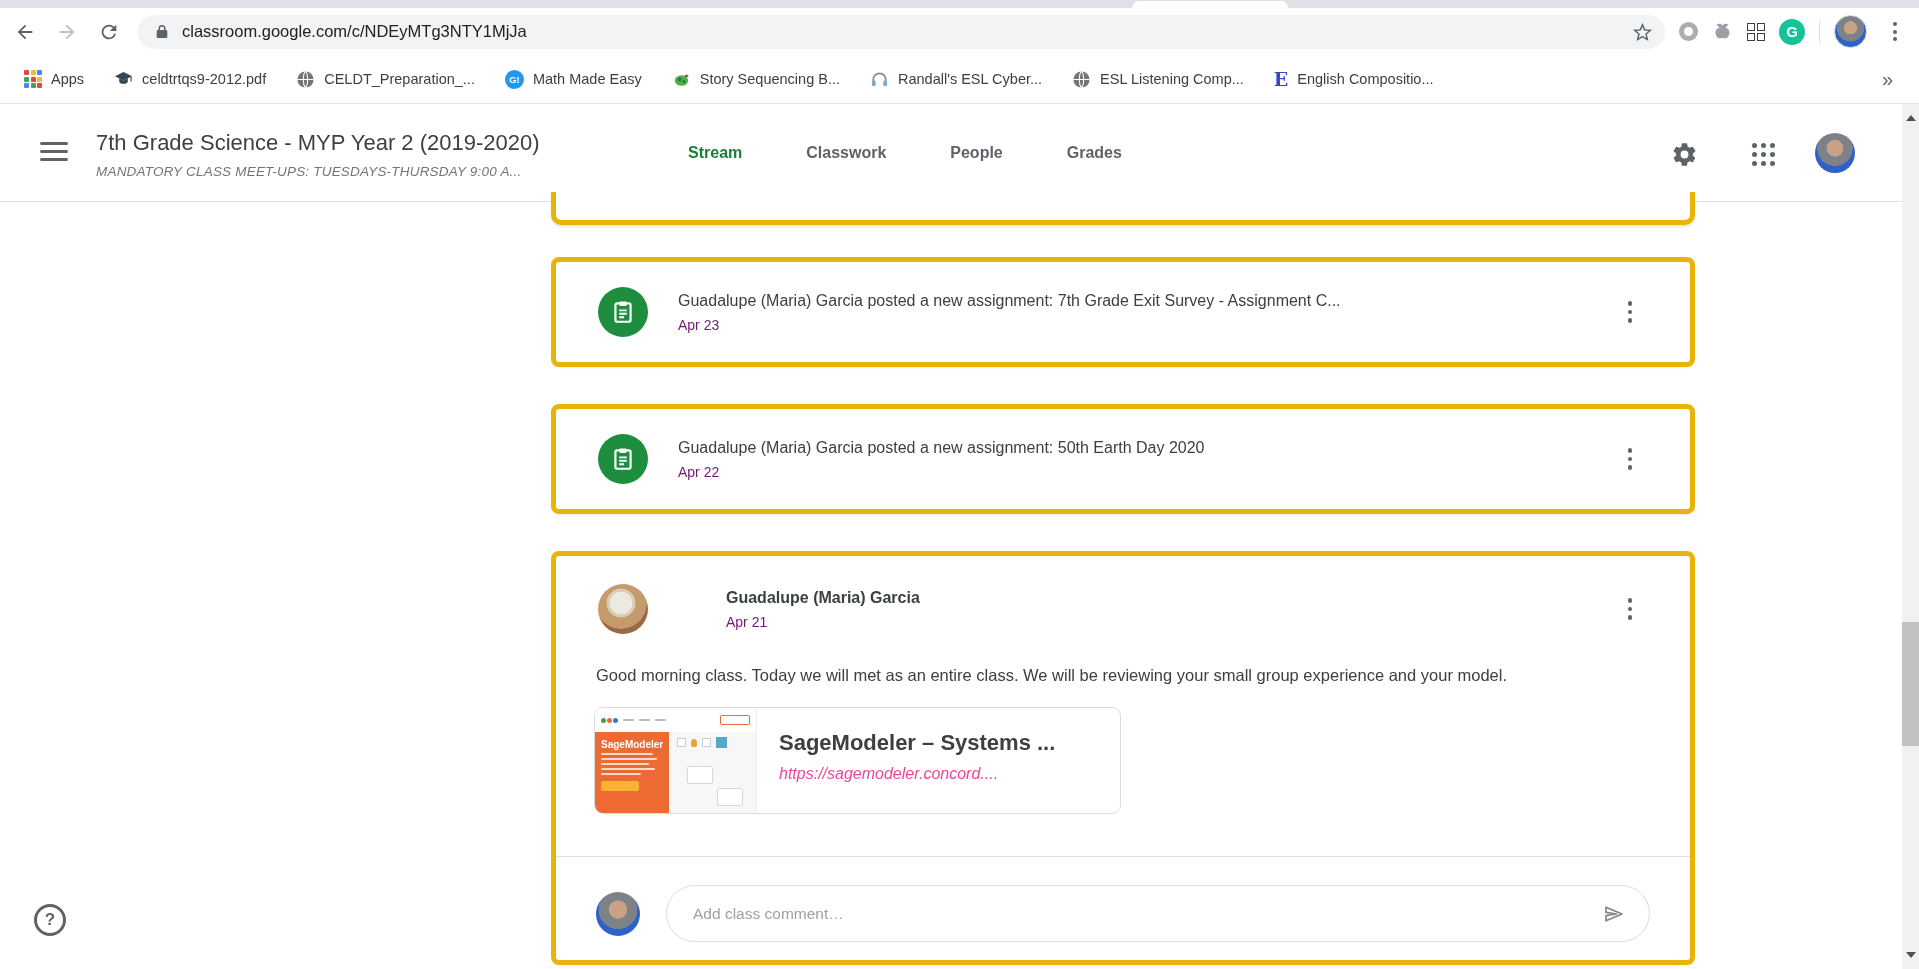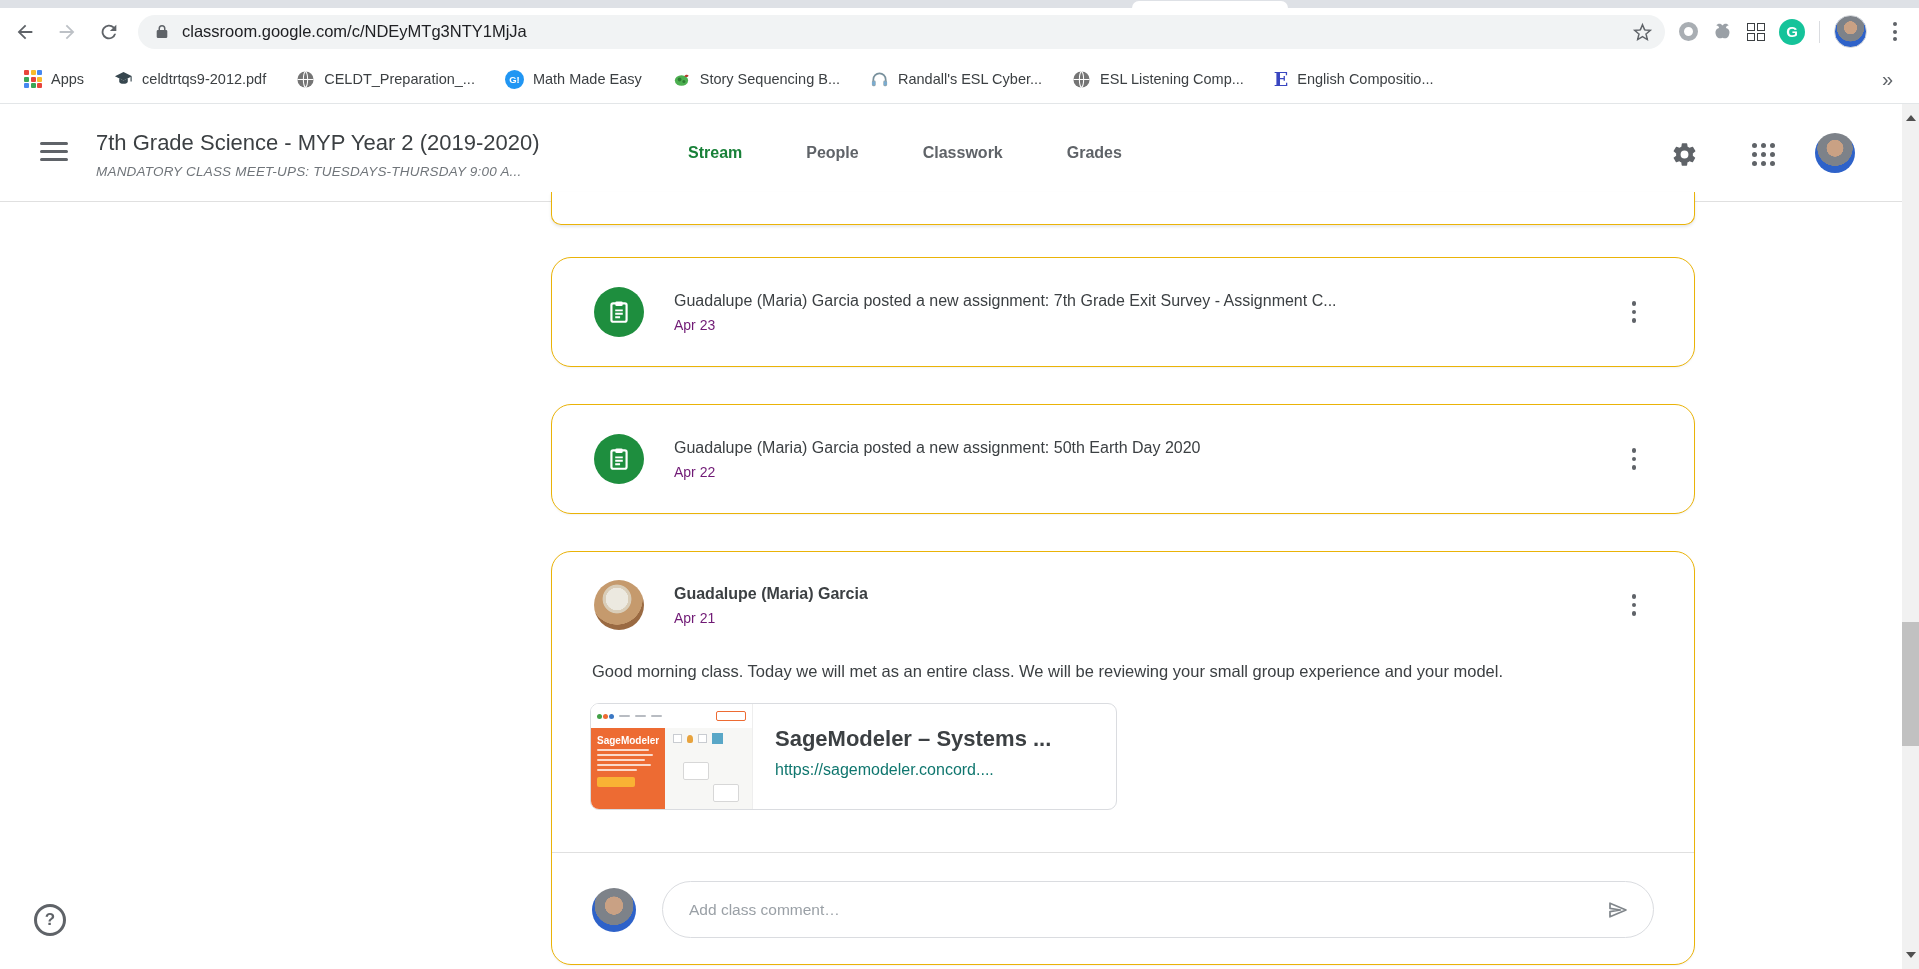--- a/index.html
+++ b/index.html
@@ -42,31 +42,31 @@
   .tab { position:relative; height:100%; display:flex; align-items:center; padding:0 32px; font-size:16px; font-weight:bold; color:#5f6368; cursor:pointer; }
   .tab.active { color:#188038; }
   .tab.active .ind { position:absolute; left:6px; right:6px; bottom:0; height:5px; background:#188038; border-radius:4px 4px 0 0; }
   .hdr-ic { position:absolute; top:32px; width:36px; height:36px; display:flex; align-items:center; justify-content:center; cursor:pointer; }
   .grid9 { display:grid; grid-template-columns:repeat(3,5px); grid-gap:4px; }
   .grid9 i { width:5px; height:5px; border-radius:50%; background:#5f6368; }
   .avatar-hdr { position:absolute; left:1815px; top:29px; width:40px; height:40px; border-radius:50%; background:radial-gradient(circle at 50% 38%,#c9a184 0 26%,#7d8289 27% 55%,#2e62c9 56% 100%); cursor:pointer; }
 
   
   .content { position:absolute; top:202px; left:0; width:1902px; height:767px; background:#fff; }
-  .card { position:absolute; left:551px; width:1144px; background:#fff; border:1px solid #eab308; border-radius:20px; box-shadow:0 1px 2px rgba(60,64,67,.06); }
+  .card { position:absolute; left:551px; width:1144px; background:#fff; border:5px solid #eab308; border-radius:8px; box-shadow:0 1px 2px rgba(60,64,67,.06); }
   .card.partial { top:-10px; height:33px; border-top:none; border-radius:0 0 10px 10px; box-shadow:0 2px 3px rgba(60,64,67,.12); }
   .post-row { display:flex; align-items:center; height:100%; padding:0 22px 0 42px; }
   .a-ic { width:50px; height:50px; border-radius:50%; background:#1e8e3e; display:flex; align-items:center; justify-content:center; flex:none; }
   .post-text { margin-left:30px; flex:1; min-width:0; }
   .post-title { font-size:16px; color:#3c4043; white-space:nowrap; overflow:hidden; }
   .post-date { font-size:14px; color:#701a75; margin-top:7px; }
   .card-kebab { width:40px; height:40px; border-radius:50%; display:flex; flex-direction:column; gap:4px; align-items:center; justify-content:center; cursor:pointer; flex:none; margin-right:18px; }
   .card-kebab i { width:4.5px; height:4.5px; border-radius:50%; background:#5f6368; }
 
-  .ann-head { display:flex; align-items:center; padding:28px 22px 0 42px; }
+  .ann-head { display:flex; align-items:center; padding:28px 22px 0 42px;gap:48px; }
   .ava-teacher { width:50px; height:50px; border-radius:50%; flex:none;
      background:radial-gradient(circle at 46% 38%,#ece9e0 0 27%,#d9cdb8 28% 34%,#c59a6d 36% 62%,#9a6a42 63% 100%); }
   .ann-body { padding:0 60px 0 40px; margin-top:32px; font-size:16.5px; color:#3c4043; }
 
   .attach { position:absolute; left:38px; top:151px; width:527px; height:107px; border:1px solid #dadce0; border-radius:9px; display:flex; overflow:hidden; cursor:pointer; background:#fff; }
   .thumb { width:162px; height:100%; flex:none; position:relative; background:#fff; border-right:1px solid #eee; }
   .t-bar { position:absolute; top:0; left:0; right:0; height:24px; background:#fff; display:flex; align-items:center; padding:0 6px; gap:5px; }
   .t-logo { display:flex; gap:1px; }
   .t-logo i { width:5px; height:5px; border-radius:50%; }
   .t-dash { width:11px; height:2.5px; background:#b8bcc2; border-radius:1px; }
@@ -76,21 +76,21 @@
   .t-orange .ln { height:2px; background:rgba(255,255,255,.75); border-radius:1px; margin-top:3px; }
   .t-ybtn { width:38px; height:10px; background:#f9b234; border-radius:2px; margin-top:6px; }
   .t-right { position:absolute; left:74px; top:24px; right:0; bottom:0; background:#f7f7f5; }
   .t-icons { display:flex; gap:5px; padding:5px 0 0 8px; align-items:center; }
   .t-icons .sq { width:9px; height:9px; border:1px solid #c9ccd1; background:#fff; }
   .t-icons .bulb { width:6px; height:8px; background:#e8a33d; border-radius:50% 50% 2px 2px; }
   .t-icons .blue { width:11px; height:11px; background:#59a7c7; }
   .t-card { position:absolute; width:26px; height:18px; background:#fff; border:1px solid #d7d7d7; border-radius:2px; }
   .att-text { padding:22px 20px 0 22px; min-width:0; }
   .att-title { font-size:22px; font-weight:bold; color:#3c4043; white-space:nowrap; overflow:hidden; }
-  .att-url { font-size:16px; color:#0f766e; margin-top:9px; white-space:nowrap; overflow:hidden; }
+  .att-url { font-size:16px; color:#ec4899; margin-top:9px; white-space:nowrap; overflow:hidden;font-style:italic; }
 
   .divider { position:absolute; left:0; right:0; top:300px; height:1px; background:#e0e0e0; }
   .comment-row { position:absolute; left:0; right:0; top:301px; height:113px; display:flex; align-items:center; padding:0 40px; }
   .ava-user { width:44px; height:44px; border-radius:50%; flex:none;
      background:radial-gradient(circle at 50% 40%,#c9a184 0 26%,#7d8289 27% 56%,#2e62c9 57% 100%); }
   .comment-pill { flex:1; height:57px; margin-left:26px; border:1.5px solid #dadce0; border-radius:29px; display:flex; align-items:center; padding:0 18px 0 26px; background:#fff; }
   .comment-pill input { flex:1; border:none; outline:none; font-size:15.5px; color:#3c4043; background:transparent; font-family:inherit; }
   .comment-pill input::placeholder { color:#9aa0a6; }
   .send-btn { width:34px; height:34px; display:flex; align-items:center; justify-content:center; cursor:pointer; flex:none; }
 
@@ -235,24 +235,24 @@
         <i></i>
       </div>
     <div class="class-title">7th Grade Science - MYP Year 2 (2019-2020)</div>
     <div class="class-sub">MANDATORY CLASS MEET-UPS: TUESDAYS-THURSDAY 9:00 A...</div>
     <div class="tabs">
       <div class="tab active">
           <span>Stream</span>
           <span class="ind"></span>
         </div>
       <div class="tab">
+          <span>Classwork</span>
+        </div>
+      <div class="tab">
           <span>People</span>
-        </div>
-      <div class="tab">
-          <span>Classwork</span>
         </div>
       <div class="tab">
           <span>Grades</span>
         </div>
     </div>
     <div class="hdr-ic" style="left:1666px;">
       <svg width="27" height="27" viewBox="0 0 24 24">
           <path d="M19.4 13a7.6 7.6 0 0 0 0-2l2.1-1.6a.5.5 0 0 0 .1-.7L19.6 5.3a.5.5 0 0 0-.6-.2l-2.5 1a7.5 7.5 0 0 0-1.7-1L14.4 2.4a.5.5 0 0 0-.5-.4h-3.8a.5.5 0 0 0-.5.4L9.2 5.1a7.5 7.5 0 0 0-1.7 1l-2.5-1a.5.5 0 0 0-.6.2L2.4 8.7a.5.5 0 0 0 .1.7L4.6 11a7.6 7.6 0 0 0 0 2l-2.1 1.6a.5.5 0 0 0-.1.7l1.9 3.4a.5.5 0 0 0 .6.2l2.5-1a7.5 7.5 0 0 0 1.7 1l.4 2.7a.5.5 0 0 0 .5.4h3.8a.5.5 0 0 0 .5-.4l.4-2.7a7.5 7.5 0 0 0 1.7-1l2.5 1a.5.5 0 0 0 .6-.2l1.9-3.4a.5.5 0 0 0-.1-.7zM12 15.5A3.5 3.5 0 1 1 15.5 12 3.5 3.5 0 0 1 12 15.5z" fill="#5f6368"></path>
         </svg>
     </div>

